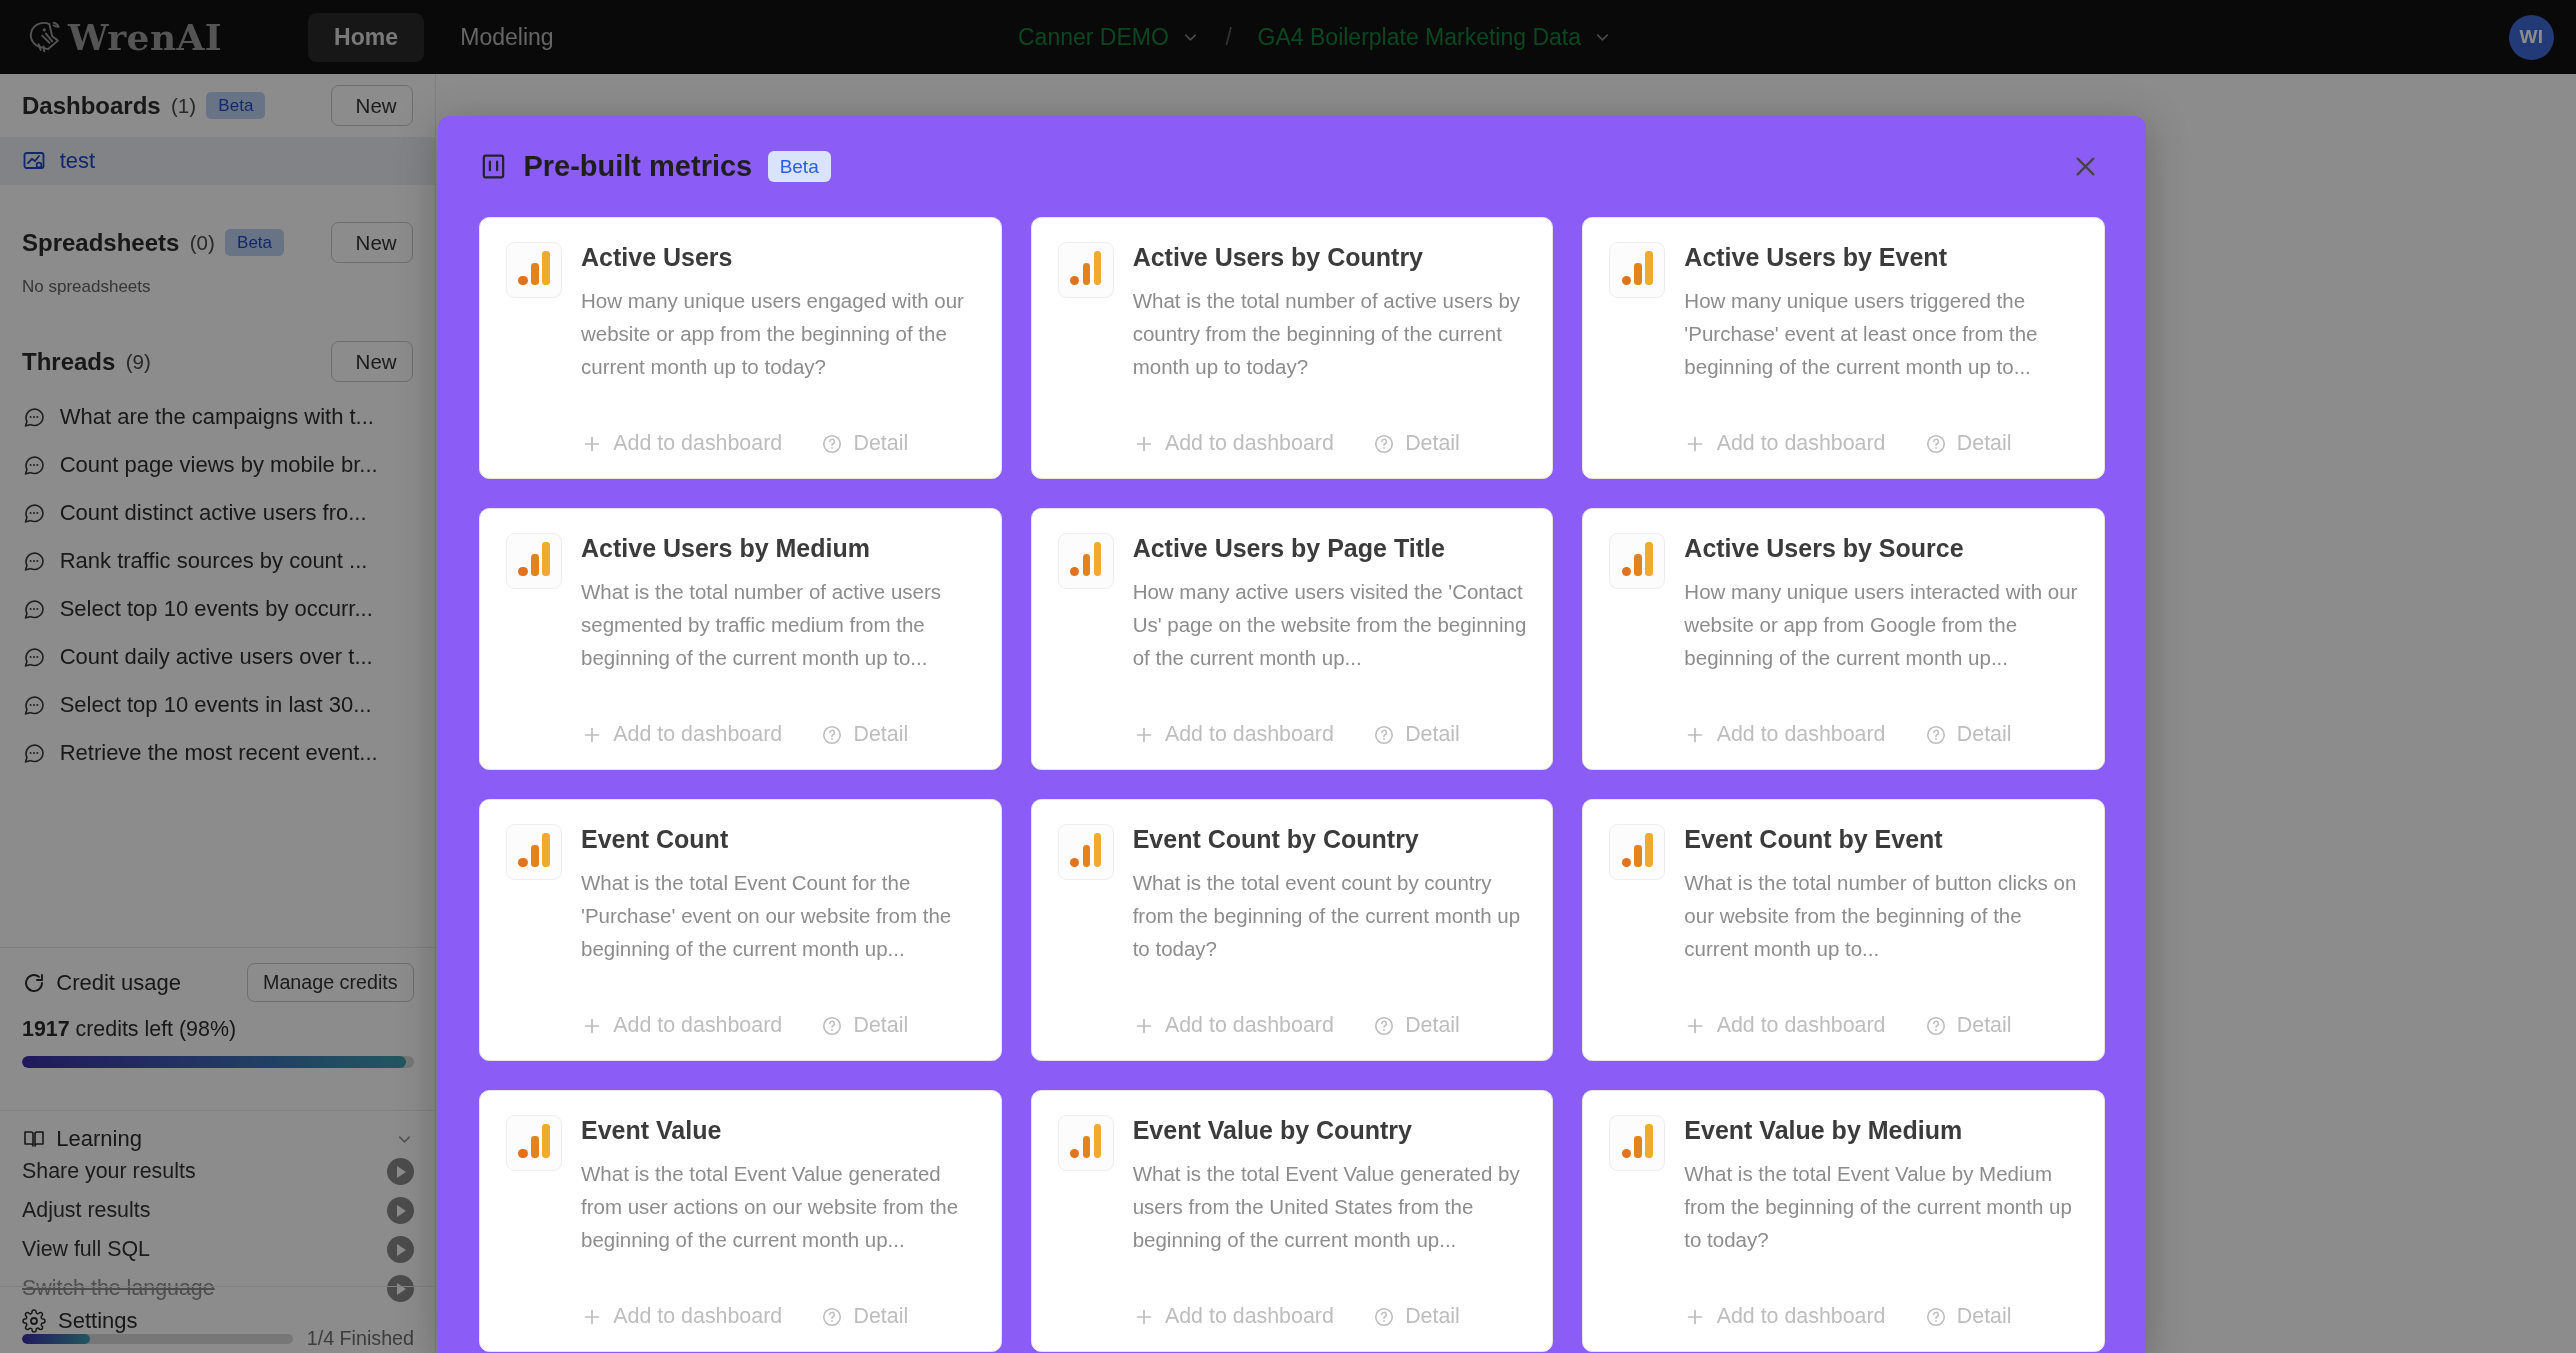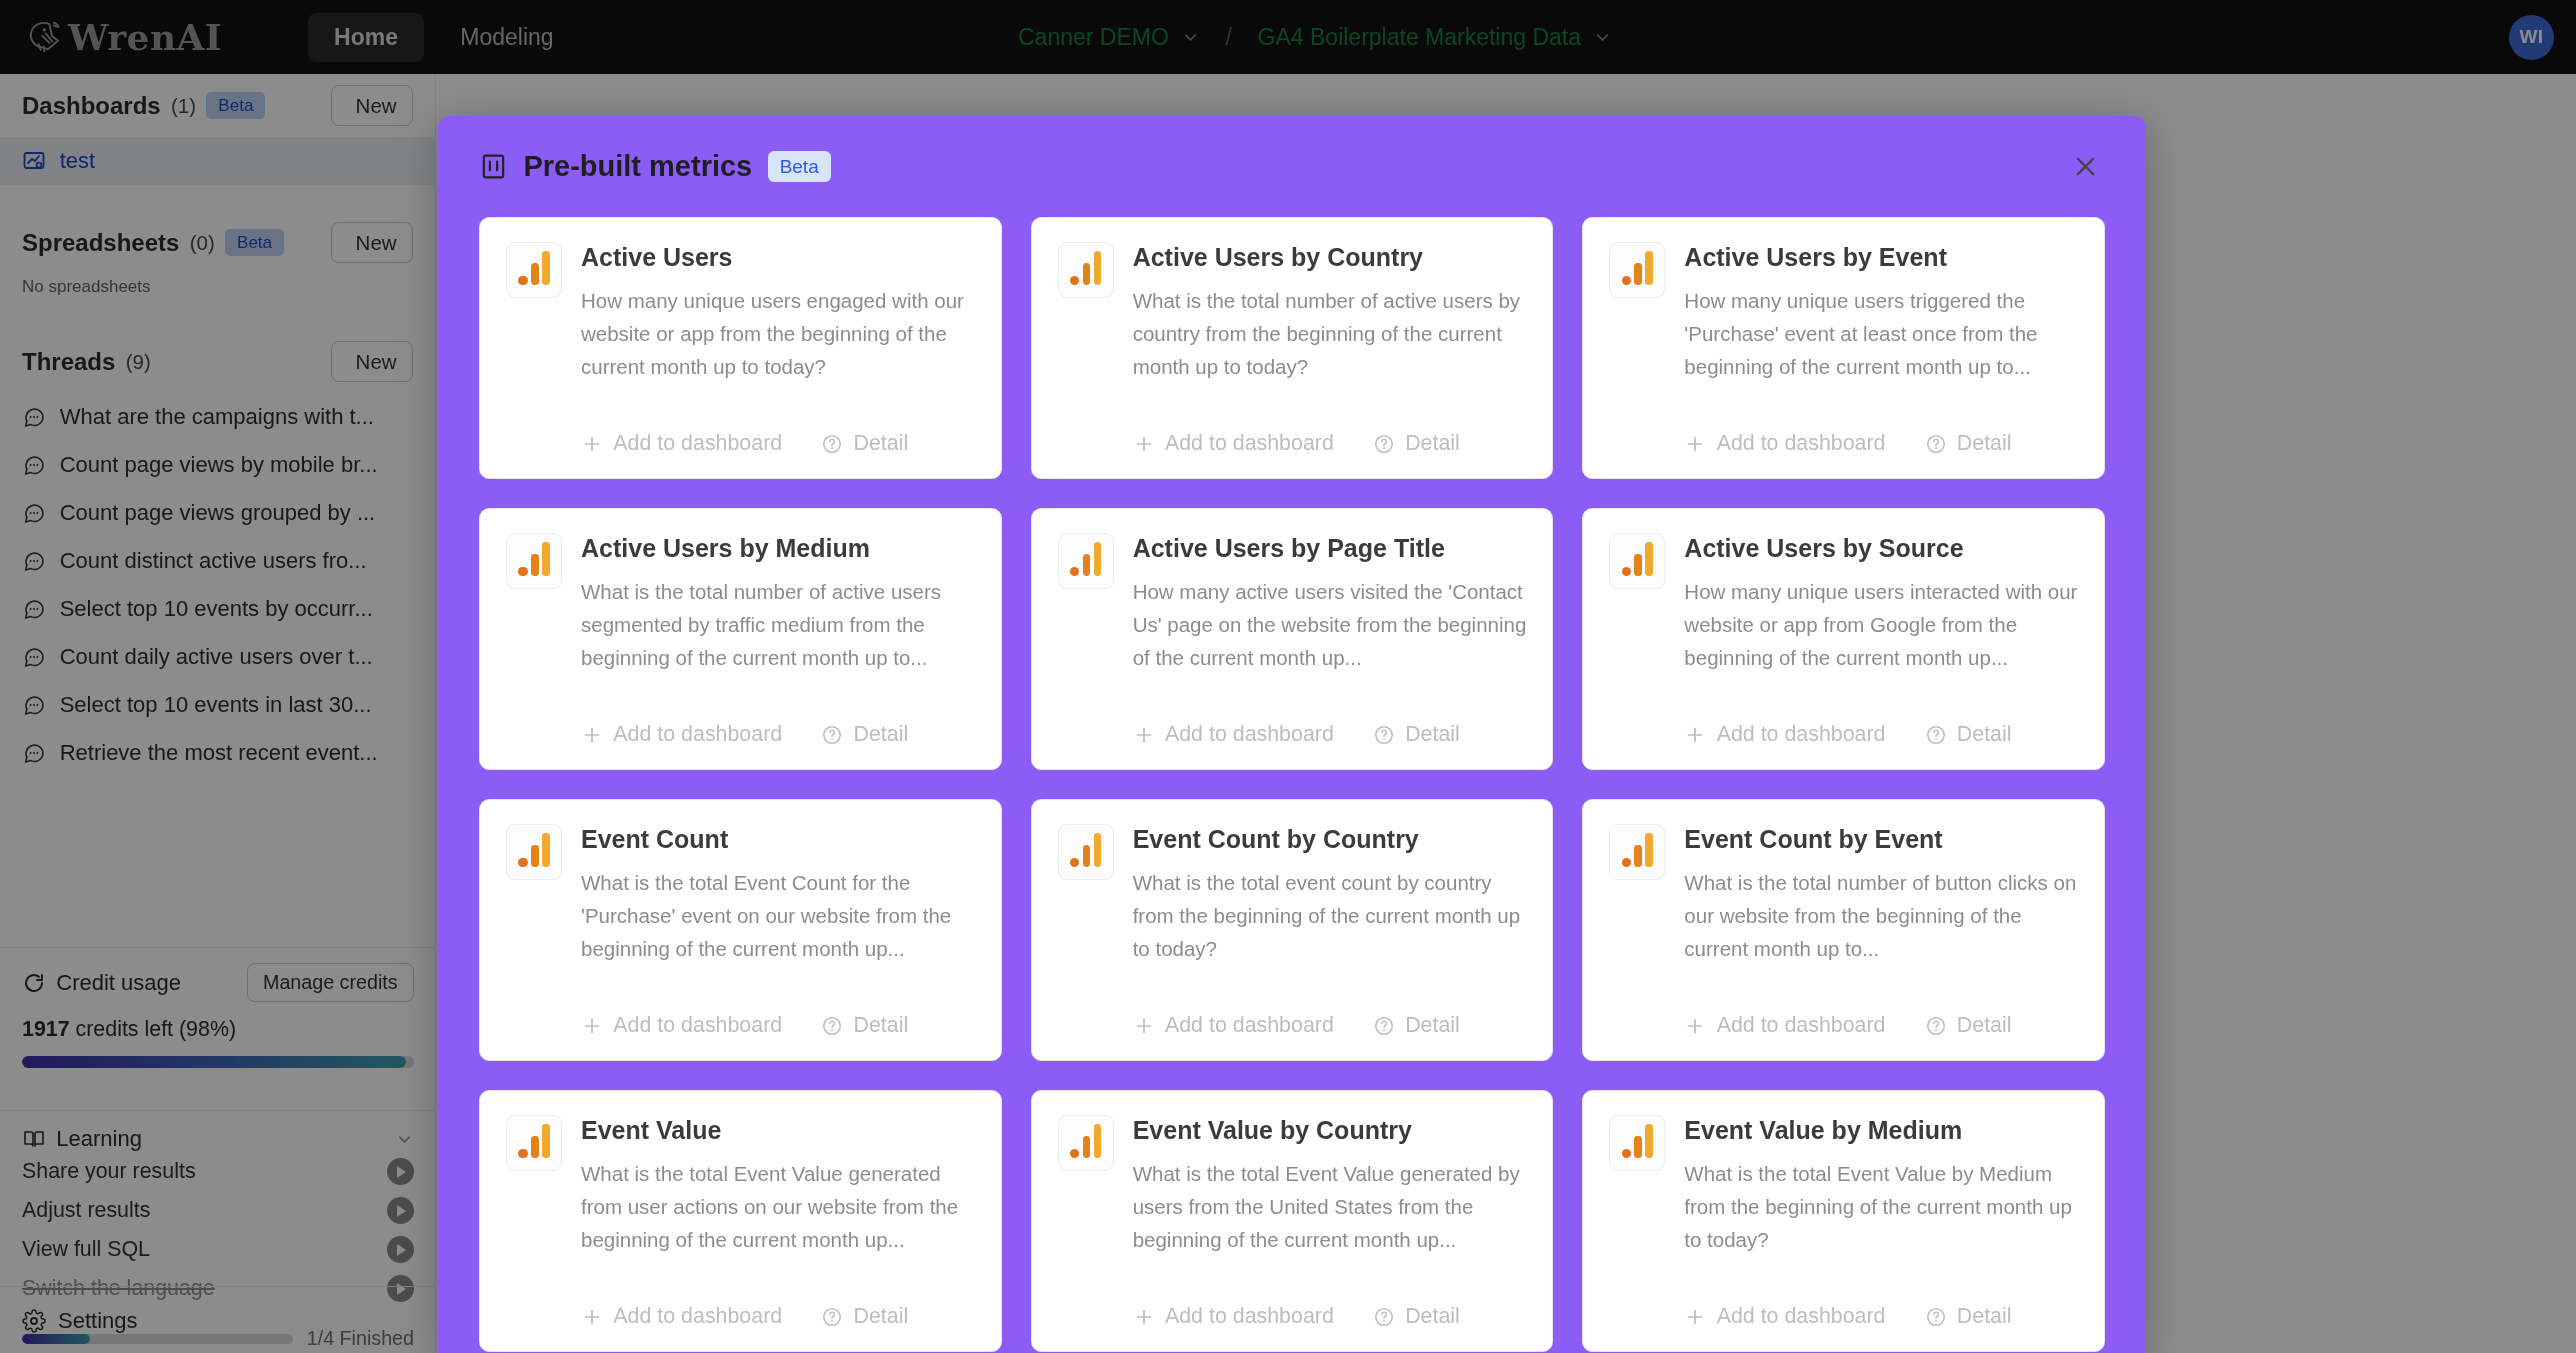--- a/index.html
+++ b/index.html
@@ -305,30 +305,30 @@
           </svg>
           <span>Count page views by mobile br...</span>
         </div>
         <div class="sb-item">
           <svg class="ic" viewBox="0 0 24 24">
             <path d="M21 12a8.5 8.5 0 0 1-8.5 8.5c-1.4 0-2.7-.3-3.9-.9L3.5 21l1.4-4.6A8.5 8.5 0 1 1 21 12z" fill="none" stroke="#3a3a3a" stroke-width="1.6" stroke-linejoin="round"></path>
             <circle cx="8.6" cy="12" r="1" fill="#3a3a3a"></circle>
             <circle cx="12" cy="12" r="1" fill="#3a3a3a"></circle>
             <circle cx="15.4" cy="12" r="1" fill="#3a3a3a"></circle>
           </svg>
-          <span>Count page views grouped by ...</span>
+          <span>Count distinct active users fro...</span>
         </div>
         <div class="sb-item">
           <svg class="ic" viewBox="0 0 24 24">
             <path d="M21 12a8.5 8.5 0 0 1-8.5 8.5c-1.4 0-2.7-.3-3.9-.9L3.5 21l1.4-4.6A8.5 8.5 0 1 1 21 12z" fill="none" stroke="#3a3a3a" stroke-width="1.6" stroke-linejoin="round"></path>
             <circle cx="8.6" cy="12" r="1" fill="#3a3a3a"></circle>
             <circle cx="12" cy="12" r="1" fill="#3a3a3a"></circle>
             <circle cx="15.4" cy="12" r="1" fill="#3a3a3a"></circle>
           </svg>
-          <span>Count distinct active users fro...</span>
+          <span>Rank traffic sources by count ...</span>
         </div>
         <div class="sb-item">
           <svg class="ic" viewBox="0 0 24 24">
             <path d="M21 12a8.5 8.5 0 0 1-8.5 8.5c-1.4 0-2.7-.3-3.9-.9L3.5 21l1.4-4.6A8.5 8.5 0 1 1 21 12z" fill="none" stroke="#3a3a3a" stroke-width="1.6" stroke-linejoin="round"></path>
             <circle cx="8.6" cy="12" r="1" fill="#3a3a3a"></circle>
             <circle cx="12" cy="12" r="1" fill="#3a3a3a"></circle>
             <circle cx="15.4" cy="12" r="1" fill="#3a3a3a"></circle>
           </svg>
           <span>Select top 10 events by occurr...</span>
         </div>

